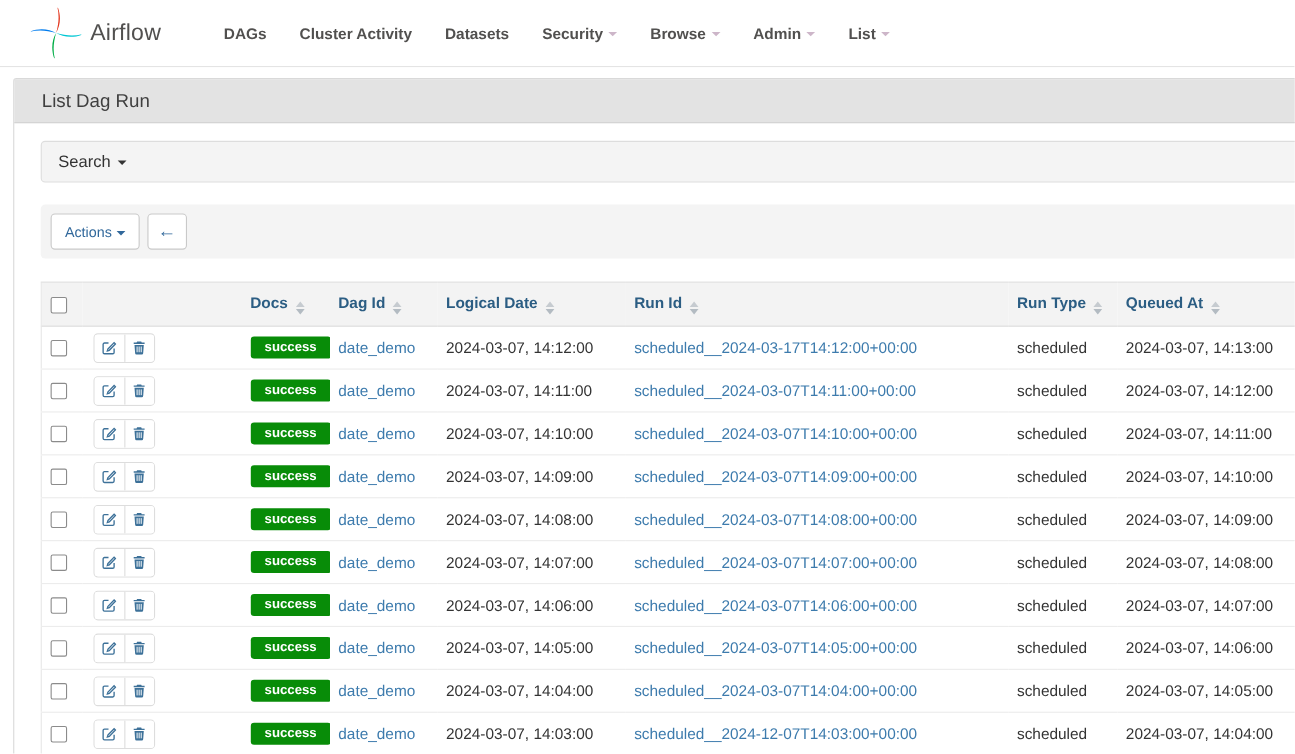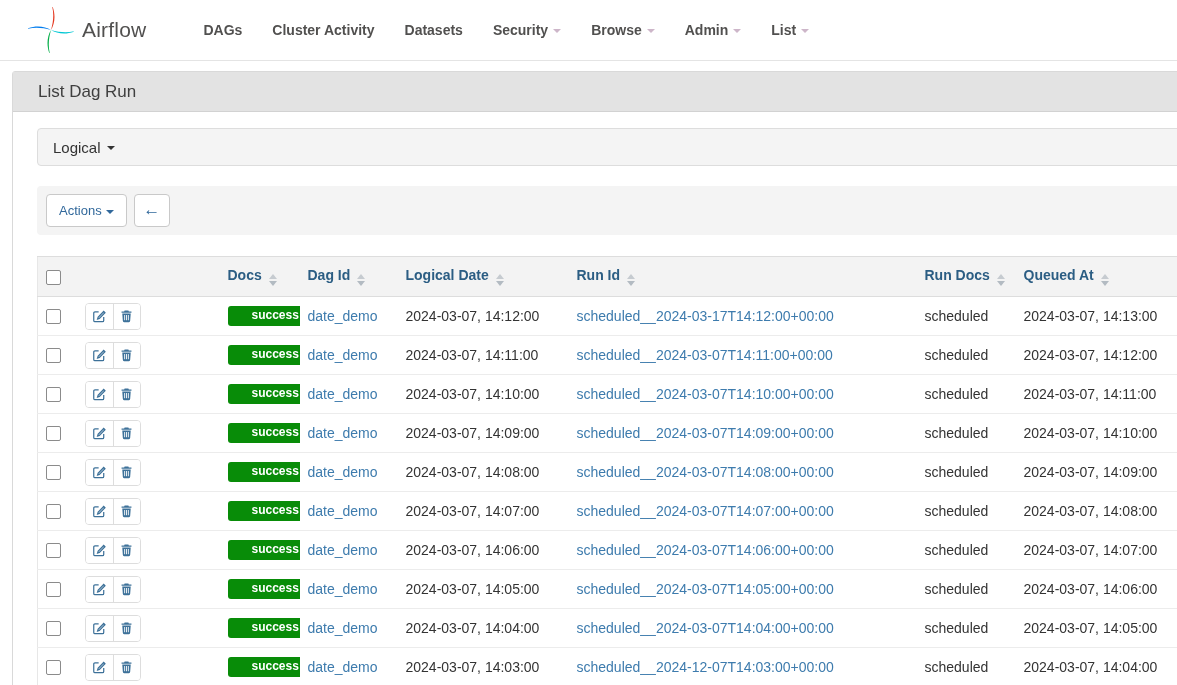--- a/index.html
+++ b/index.html
@@ -61,21 +61,21 @@
     border:1.6px solid #8b8b8b; border-radius:2px; background:#fff;
     vertical-align:middle; cursor:pointer; }
 
   .btn-group { display:inline-flex; border:1px solid #ddd; border-radius:4px;
     background:#fff; overflow:hidden; margin-left:2px; }
   .icon-btn { width:27px; height:25px; display:flex; align-items:center;
     justify-content:center; background:#fff; border:none; cursor:pointer; }
   .icon-btn + .icon-btn { border-left:1px solid #ddd; }
 
   .badge-success { display:inline-block; background:var(--success_badge,#088c08);
-    color:#fff; font-size:12px; font-weight:bold; padding:3px 24px 4px;
+    color:#fff; font-size:12px; font-weight:bold; padding:3px 13px 4px;
     border-radius:3px; line-height:1.1; }
 </style>
 </head>
 <body>
 
 <div class="navbar">
   <div class="brand">
     <svg width="46" height="46" viewBox="0 0 100 100">
       <g>
         <path d="M50 50 C40 32 28 18 10 9 C33 17 46 34 50 50 Z" fill="#e43921" transform="rotate(45 50 50)"></path>
@@ -113,21 +113,21 @@
         <span class="caret-pink"></span>
       </li>
     </ul>
 </div>
 
 <div class="panel">
   <div class="panel-heading">List Dag Run</div>
   <div class="panel-body">
 
     <div class="search-bar">
-      <span>Logical</span>
+      <span>Search</span>
       <span class="caret-dark"></span>
     </div>
 
     <div class="actions-strip">
       <button class="btn">
         <span>Actions</span>
         <span class="caret-blue"></span>
       </button>
       <button class="btn btn-back">
         <span>←</span>
@@ -160,21 +160,21 @@
                 <span class="down"></span>
               </span></th>
             <th><span>Logical Date</span><span class="sort-icon">
                 <span class="up"></span>
                 <span class="down"></span>
               </span></th>
             <th><span>Run Id</span><span class="sort-icon">
                 <span class="up"></span>
                 <span class="down"></span>
               </span></th>
-            <th><span>Run Docs</span><span class="sort-icon">
+            <th><span>Run Type</span><span class="sort-icon">
                 <span class="up"></span>
                 <span class="down"></span>
               </span></th>
             <th><span>Queued At</span><span class="sort-icon">
                 <span class="up"></span>
                 <span class="down"></span>
               </span></th>
           </tr>
       </thead>
       <tbody>

